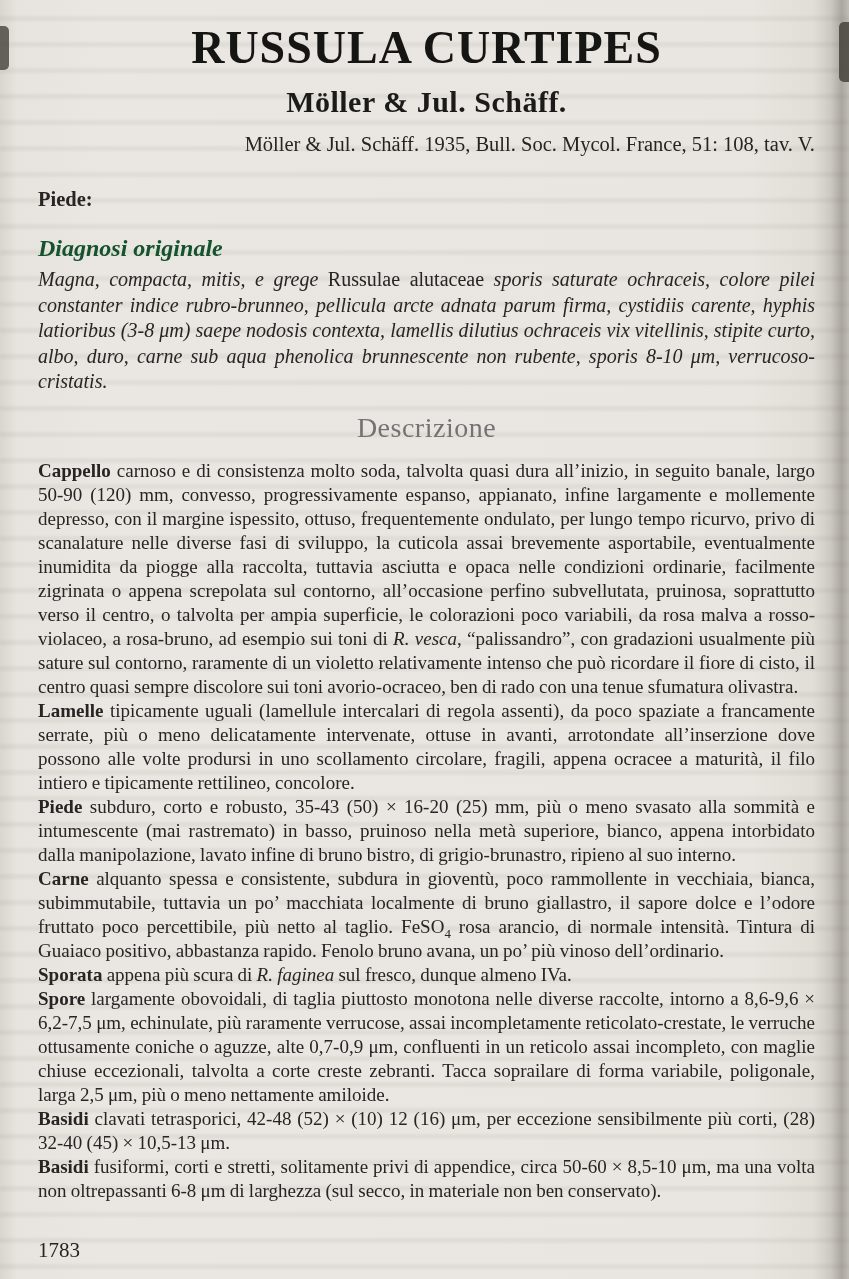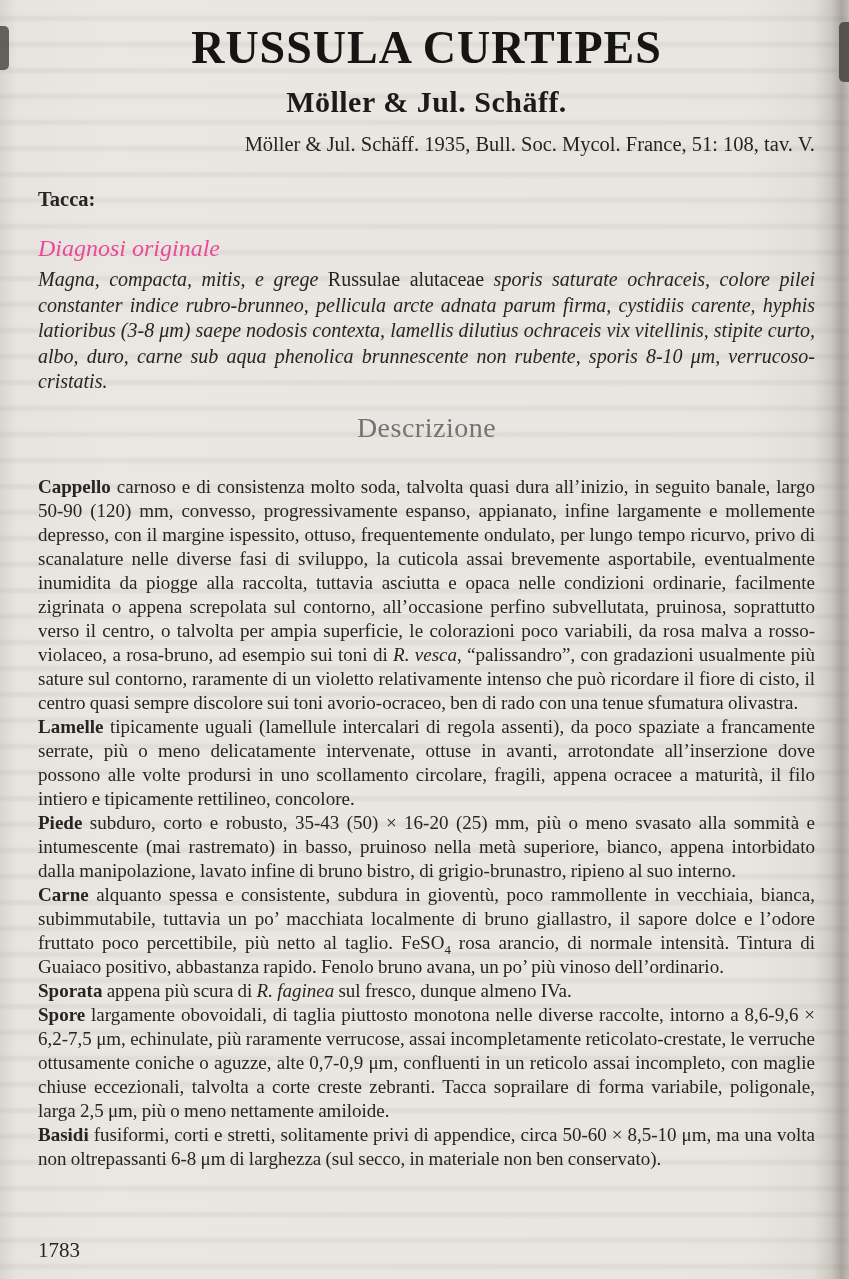--- a/index.html
+++ b/index.html
@@ -36,24 +36,24 @@
     font-size:46px;font-weight:700;letter-spacing:1px;color:#151514;line-height:1.05;
   }
   .authority{
     margin-top:13px;text-align:center;
     font-size:30px;font-weight:700;color:#1b1b1a;letter-spacing:.5px;
   }
   .citation{margin-top:14px;text-align:right;font-size:20.5px;color:#242423;}
   .typus{display:flex;margin-top:29px;font-size:20.5px;line-height:29px;}
   .typus-label{width:137px;flex:0 0 auto;font-weight:700;}
   .typus-text{flex:1;}
-  .diag-heading{margin-top:21px;font-size:24px;font-weight:400;font-style:italic;color:#ec4899;}
+  .diag-heading{margin-top:21px;font-size:24px;font-weight:700;font-style:italic;color:#14532d;}
   .diagnosis p{margin:5px 0 0;font-size:20px;line-height:25.5px;text-align:justify;}
   .desc-heading{margin-top:17px;text-align:center;font-size:28px;letter-spacing:.5px;color:#737373;}
-  .description{margin-top:31px;}
+  .description{margin-top:15px;}
   .description p{margin:0;font-size:19px;line-height:24px;text-align:justify;word-spacing:-0.5px;}
   .s-bold{font-weight:700;}
   .s-italic{font-style:italic;}
   sub.s-sub{font-size:.68em;line-height:0;}
   .pagenum{position:absolute;left:38px;top:1238px;font-size:21px;color:#242423;}
 </style>
 </head>
 <body>
 
 <div class="page">
@@ -61,34 +61,35 @@
   <div class="edge-right"></div>
   <div class="nub nub-left"></div>
   <div class="nub nub-right"></div>
 
   <div class="content">
     <h1 class="title">RUSSULA CURTIPES</h1>
     <div class="authority">Möller &amp; Jul. Schäff.</div>
     <div class="citation">Möller &amp; Jul. Schäff. 1935, Bull. Soc. Mycol. France, 51: 108, tav. V.</div>
 
     <div class="typus">
-      <span class="typus-label">Tacca:</span>
+      <span class="typus-label">Piede:</span>
     </div>
 
     <div class="diag-heading">Diagnosi originale</div>
     <div class="diagnosis">
         <p><span class="s-italic">Magna, compacta, mitis, e grege </span><span class="s-plain">Russulae alutaceae </span><span class="s-italic">sporis saturate ochraceis, colore pilei constanter indice rubro-brunneo, pellicula arcte adnata parum firma, cystidiis carente, hyphis latioribus (3-8 μm) saepe nodosis contexta, lamellis dilutius ochraceis vix vitellinis, stipite curto, albo, duro, carne sub aqua phenolica brunnescente non rubente, sporis 8-10 μm, verrucoso-cristatis.</span></p>
       </div>
 
     <div class="desc-heading">Descrizione</div>
     <div class="description">
         <p><span class="s-bold">Cappello</span><span class="s-plain"> carnoso e di consistenza molto soda, talvolta quasi dura all’inizio, in seguito banale, largo 50-90 (120) mm, convesso, progressivamente espanso, appianato, infine largamente e mollemente depresso, con il margine ispessito, ottuso, frequentemente ondulato, per lungo tempo ricurvo, privo di scanalature nelle diverse fasi di sviluppo, la cuticola assai brevemente asportabile, eventualmente inumidita da piogge alla raccolta, tuttavia asciutta e opaca nelle condizioni ordinarie, facilmente zigrinata o appena screpolata sul contorno, all’occasione perfino subvellutata, pruinosa, soprattutto verso il centro, o talvolta per ampia superficie, le colorazioni poco variabili, da rosa malva a rosso-violaceo, a rosa-bruno, ad esempio sui toni di </span><span class="s-italic">R. vesca</span><span class="s-plain">, “palissandro”, con gradazioni usualmente più sature sul contorno, raramente di un violetto relativamente intenso che può ricordare il fiore di cisto, il centro quasi sempre discolore sui toni avorio-ocraceo, ben di rado con una tenue sfumatura olivastra.</span></p>
         <p><span class="s-bold">Lamelle</span><span class="s-plain"> tipicamente uguali (lamellule intercalari di regola assenti), da poco spaziate a francamente serrate, più o meno delicatamente intervenate, ottuse in avanti, arrotondate all’inserzione dove possono alle volte prodursi in uno scollamento circolare, fragili, appena ocracee a maturità, il filo intiero e tipicamente rettilineo, concolore.</span></p>
         <p><span class="s-bold">Piede</span><span class="s-plain"> subduro, corto e robusto, 35-43 (50) × 16-20 (25) mm, più o meno svasato alla sommità e intumescente (mai rastremato) in basso, pruinoso nella metà superiore, bianco, appena intorbidato dalla manipolazione, lavato infine di bruno bistro, di grigio-brunastro, ripieno al suo interno.</span></p>
         <p><span class="s-bold">Carne</span><span class="s-plain"> alquanto spessa e consistente, subdura in gioventù, poco rammollente in vecchiaia, bianca, subimmutabile, tuttavia un po’ macchiata localmente di bruno giallastro, il sapore dolce e l’odore fruttato poco percettibile, più netto al taglio. FeSO</span><sub class="s-sub">4</sub><span class="s-plain"> rosa arancio, di normale intensità. Tintura di Guaiaco positivo, abbastanza rapido. Fenolo bruno avana, un po’ più vinoso dell’ordinario.</span></p>
         <p><span class="s-bold">Sporata</span><span class="s-plain"> appena più scura di </span><span class="s-italic">R. faginea</span><span class="s-plain"> sul fresco, dunque almeno IVa.</span></p>
         <p><span class="s-bold">Spore</span><span class="s-plain"> largamente obovoidali, di taglia piuttosto monotona nelle diverse raccolte, intorno a 8,6-9,6 × 6,2-7,5 μm, echinulate, più raramente verrucose, assai incompletamente reticolato-crestate, le verruche ottusamente coniche o aguzze, alte 0,7-0,9 μm, confluenti in un reticolo assai incompleto, con maglie chiuse eccezionali, talvolta a corte creste zebranti. Tacca soprailare di forma variabile, poligonale, larga 2,5 μm, più o meno nettamente amiloide.</span></p>
+        <p><span class="s-bold">Basidi</span><span class="s-plain"> clavati tetrasporici, 42-48 (52) × (10) 12 (16) μm, per eccezione sensibilmente più corti, (28) 32-40 (45) × 10,5-13 μm.</span></p>
         <p><span class="s-bold">Basidi</span><span class="s-plain"> fusiformi, corti e stretti, solitamente privi di appendice, circa 50-60 × 8,5-10 μm, ma una volta non oltrepassanti 6-8 μm di larghezza (sul secco, in materiale non ben conservato).</span></p>
       </div>
   </div>
 
   <div class="pagenum">1783</div>
 </div>
 
 </body></html>

